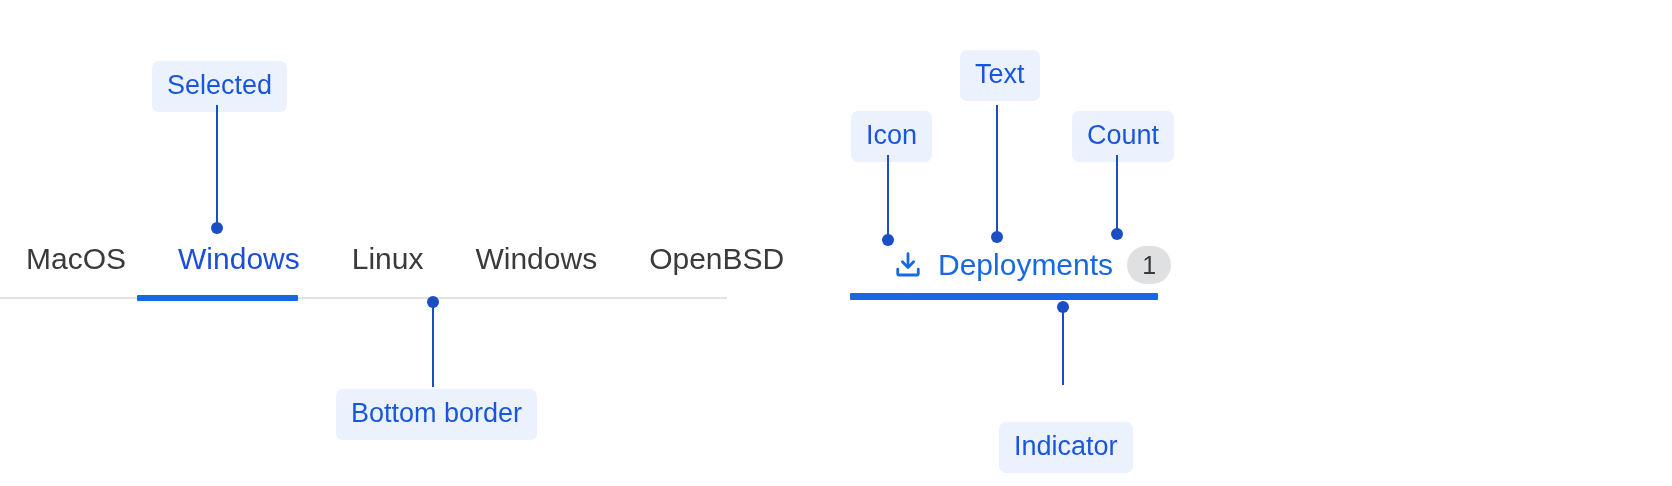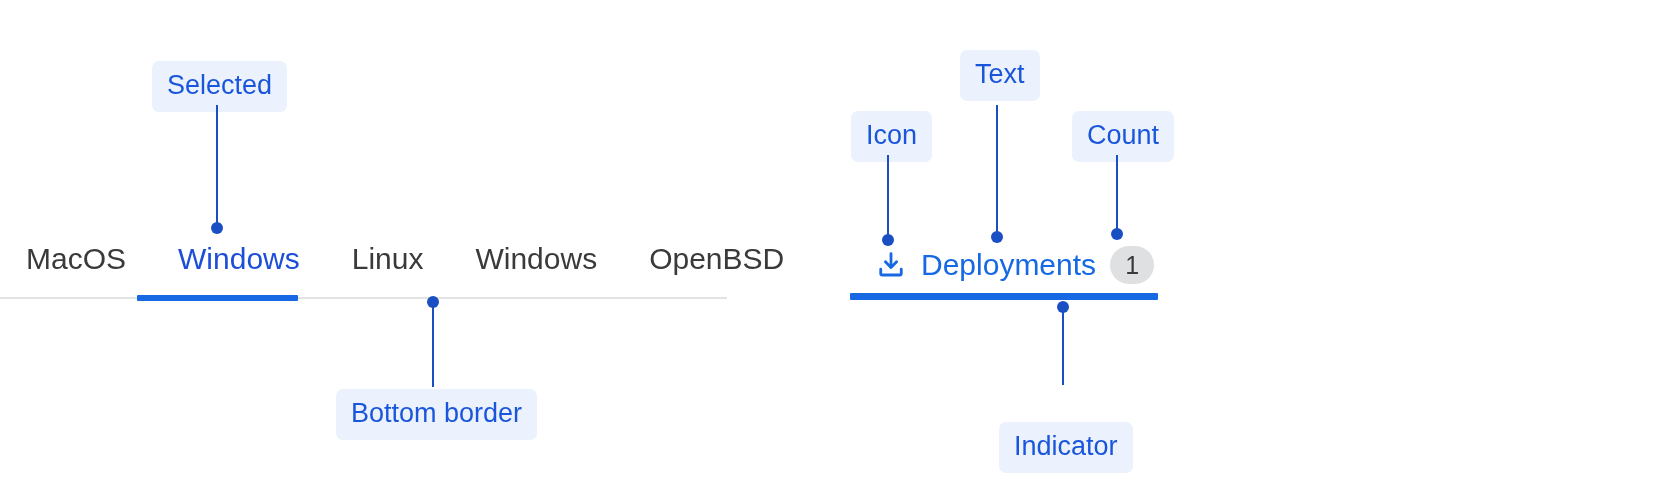--- a/index.html
+++ b/index.html
@@ -91,21 +91,21 @@
   
   #right-tab {
     position: absolute;
     left: 850px;
     top: 240px;
     width: 310px;
     height: 62px;
   }
   #right-tab-inner {
     position: absolute;
-    left: 25px;
+    left: 42px;
     top: 6px;
     display: flex;
     align-items: center;
     gap: 14px;
   }
   #dl-icon { width: 32px; height: 32px; display: block; }
   #right-tab-label {
     font-size: 30px;
     line-height: 1;
     color: #1668E3;

